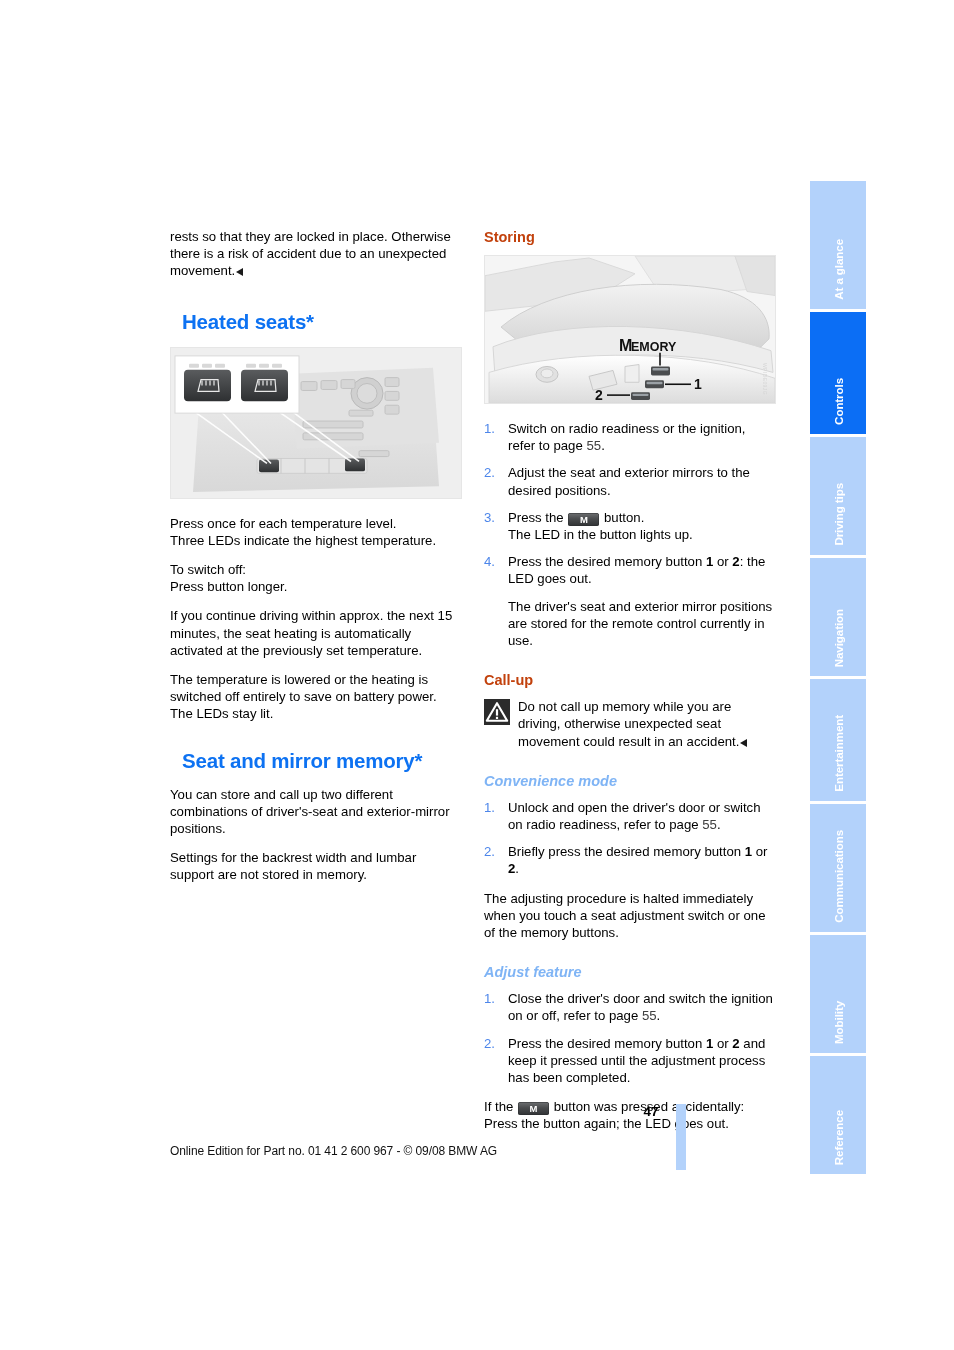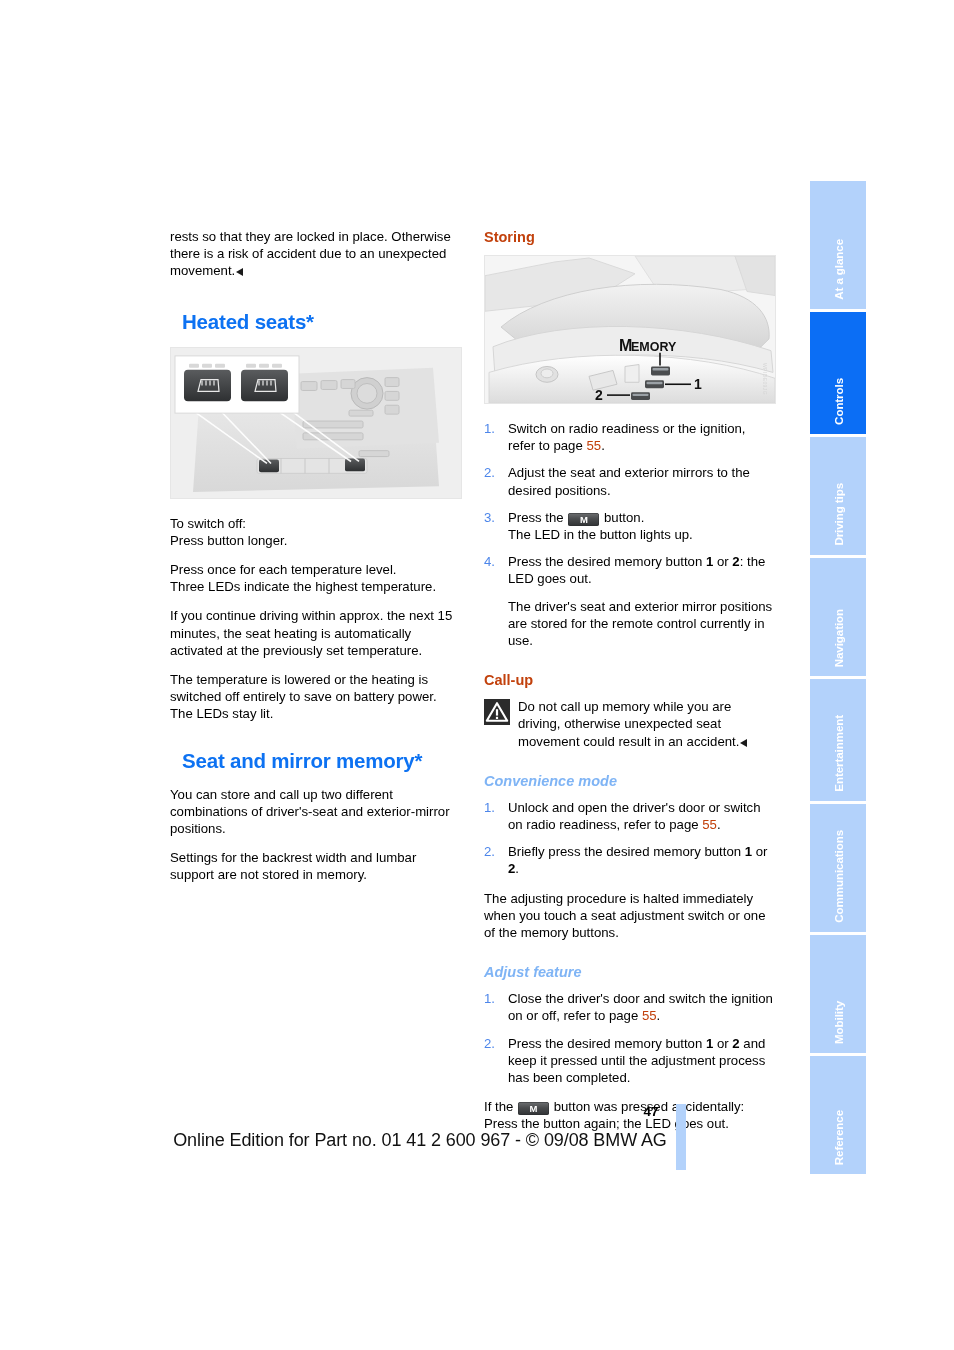--- a/index.html
+++ b/index.html
@@ -45,21 +45,21 @@
   h3 {
     font-size: 14.5px;
     line-height: 18px;
     font-weight: bold;
     color: #c2410c;
     margin: 22px 0 9px 0;
   }
   h3.soft { color: #7fb4f5; font-style: italic; }
   h3.firstheading { margin-top: 0; }
 
-  .blue { color: #c2410c; }
+  .blue { color: #404040; }
 
   
   .endmark {
     display: inline-block;
     width: 0; height: 0;
     border-top: 4.5px solid transparent;
     border-bottom: 4.5px solid transparent;
     border-right: 7px solid #1a1a1a;
     vertical-align: -1px;
     margin-left: 1px;
@@ -180,24 +180,23 @@
     left: 630px;
     top: 0;
     width: 42px;
     text-align: center;
     font-size: 13.4px;
     font-weight: bold;
   }
   .footer-line {
     position: absolute;
     left: 170px;
-    top: 26px;
+    top: 40px;
     width: 500px;
-    text-align: center;
-    font-size: 18px;
+    font-size: 12px;
     color: #111;
     letter-spacing: -0.1px;
   }
   .footer-bar {
     position: absolute;
     left: 676px;
     top: 1104px;
     width: 10px;
     height: 66px;
     background: #b3d2fb;
@@ -283,24 +282,24 @@
           <rect x="101" y="16" width="10" height="4" rx="1"></rect>
         </g>
         <g stroke="#e9e9e9" stroke-width="1.2" fill="none">
           <path d="M84 44 L87 32 L104 32 L105 44 Z"></path>
           <path d="M88 38 L88 33 M92 38 L92 33 M96 38 L96 33 M100 38 L100 33"></path>
         </g>
       </svg>
       <div class="figcode">SMPH-EMBR08JG</div>
     </div>
 
+    <p style="white-space:pre-line;">Press once for each temperature level.
+Three LEDs indicate the highest temperature.</p>
     <p style="white-space:pre-line;">To switch off:
 Press button longer.</p>
-    <p style="white-space:pre-line;">Press once for each temperature level.
-Three LEDs indicate the highest temperature.</p>
     <p>If you continue driving within approx. the next 15 minutes, the seat heating is automatically activated at the previously set temperature.</p>
     <p>The temperature is lowered or the heating is switched off entirely to save on battery power. The LEDs stay lit.</p>
 
     <h2>Seat and mirror memory*</h2>
     <p>You can store and call up two different combinations of driver's-seat and exterior-mirror positions.</p>
     <p>Settings for the backrest width and lumbar support are not stored in memory.</p>
   </div>
 
   <div class="col col-right">
 

